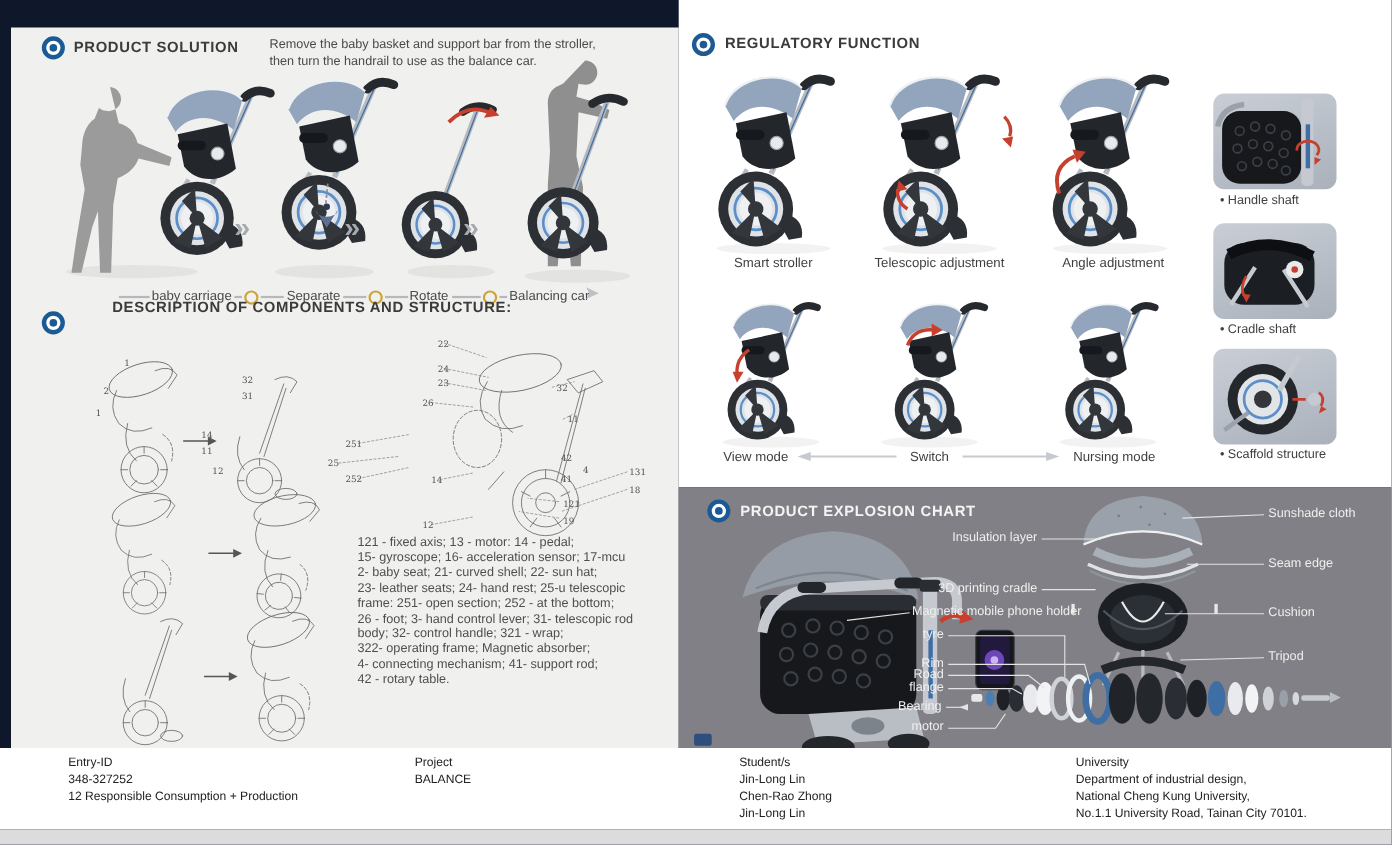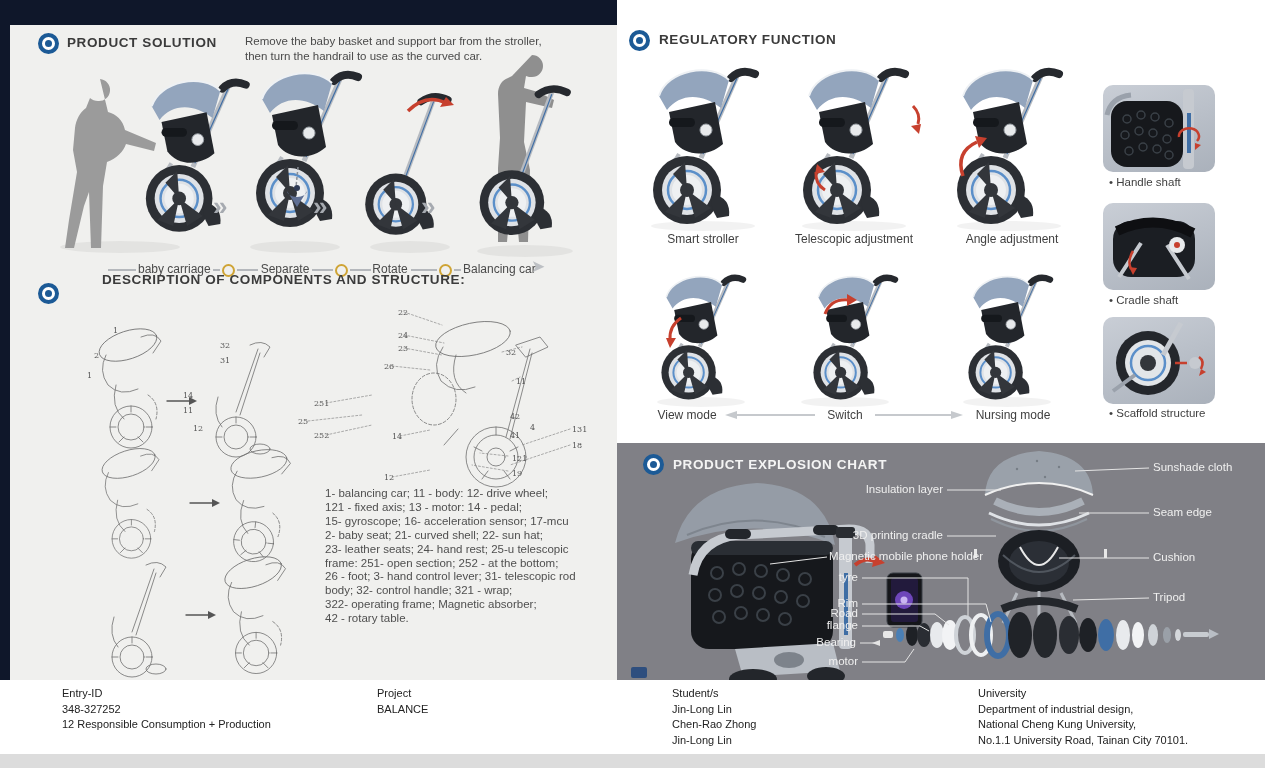--- a/index.html
+++ b/index.html
@@ -110,21 +110,21 @@
   </defs>
 </svg>
 
 <div class="canvas">
 
   <section class="panel panel-left">
     <span class="bullseye" style="left:28px;top:8px;"></span>
     <h2 class="sec-head" style="left:57px;top:10px;margin:0;">PRODUCT SOLUTION</h2>
     <div class="desc" style="left:235px;top:9px;">
       <div>Remove the baby basket and support bar from the stroller,</div>
-      <div>then turn the handrail to use as the curved car.</div>
+      <div>then turn the handrail to use as the balance car.</div>
     </div>
 
     <svg class="artsvg" width="607" height="655" viewBox="0 0 607 655">
       <g>
         <ellipse cx="110" cy="222" rx="60" ry="6" fill="rgba(0,0,0,0.05)"></ellipse>
         <ellipse cx="285" cy="222" rx="45" ry="6" fill="rgba(0,0,0,0.05)"></ellipse>
         <ellipse cx="400" cy="222" rx="40" ry="6" fill="rgba(0,0,0,0.05)"></ellipse>
         <ellipse cx="515" cy="226" rx="48" ry="6" fill="rgba(0,0,0,0.05)"></ellipse>
         <g transform="translate(52,52)">
           <path d="M38,2 a11,11 0 1 1 -2,22 c-3,0 -6,-1 -8,-3 l-4,10 c-6,4 -10,12 -11,20 l-2,22 4,22 -8,48 -4,28 h9 l10,-42 5,-14 2,56 h10 l2,-62 4,-24 c10,-4 16,-10 19,-18 l28,7 2,-8 -31,-13 c-2,-10 -9,-16 -17,-18 z" fill="#9b9b9b"></path>
@@ -232,29 +232,29 @@
     <span class="seq-arrow" style="left:521px;">➤</span>
 
     <span class="chev" style="left:203px;top:166px;">»</span>
     <span class="chev" style="left:303px;top:166px;">»</span>
     <span class="chev" style="left:411px;top:166px;">»</span>
 
     <span class="bullseye" style="left:28px;top:258px;"></span>
     <h2 class="sec-head" style="left:57px;top:247px;margin:0;padding-left:35px;">DESCRIPTION OF COMPONENTS AND STRUCTURE:</h2>
 
     <div class="legend">
-      <div>1- balancing car; 11 - body: 12- drive wheel;</div>
       <div>121 - fixed axis; 13 - motor: 14 - pedal;</div>
       <div>15- gyroscope; 16- acceleration sensor; 17-mcu</div>
       <div>2- baby seat; 21- curved shell; 22- sun hat;</div>
       <div>23- leather seats; 24- hand rest; 25-u telescopic</div>
       <div>frame: 251- open section; 252 - at the bottom;</div>
       <div>26 - foot; 3- hand control lever; 31- telescopic rod</div>
       <div>body; 32- control handle; 321 - wrap;</div>
       <div>322- operating frame; Magnetic absorber;</div>
+      <div>4- connecting mechanism; 41- support rod;</div>
       <div>42 - rotary table.</div>
     </div>
   </section>
 
   <section class="panel panel-topright">
     <span class="bullseye" style="left:12px;top:30px;"></span>
     <h2 class="sec-head" style="left:42px;top:32px;margin:0;">REGULATORY FUNCTION</h2>
 
     <svg class="artsvg" width="648" height="443" viewBox="0 0 648 443">
       <ellipse cx="86" cy="226" rx="52" ry="5" fill="rgba(0,0,0,0.05)"></ellipse>

